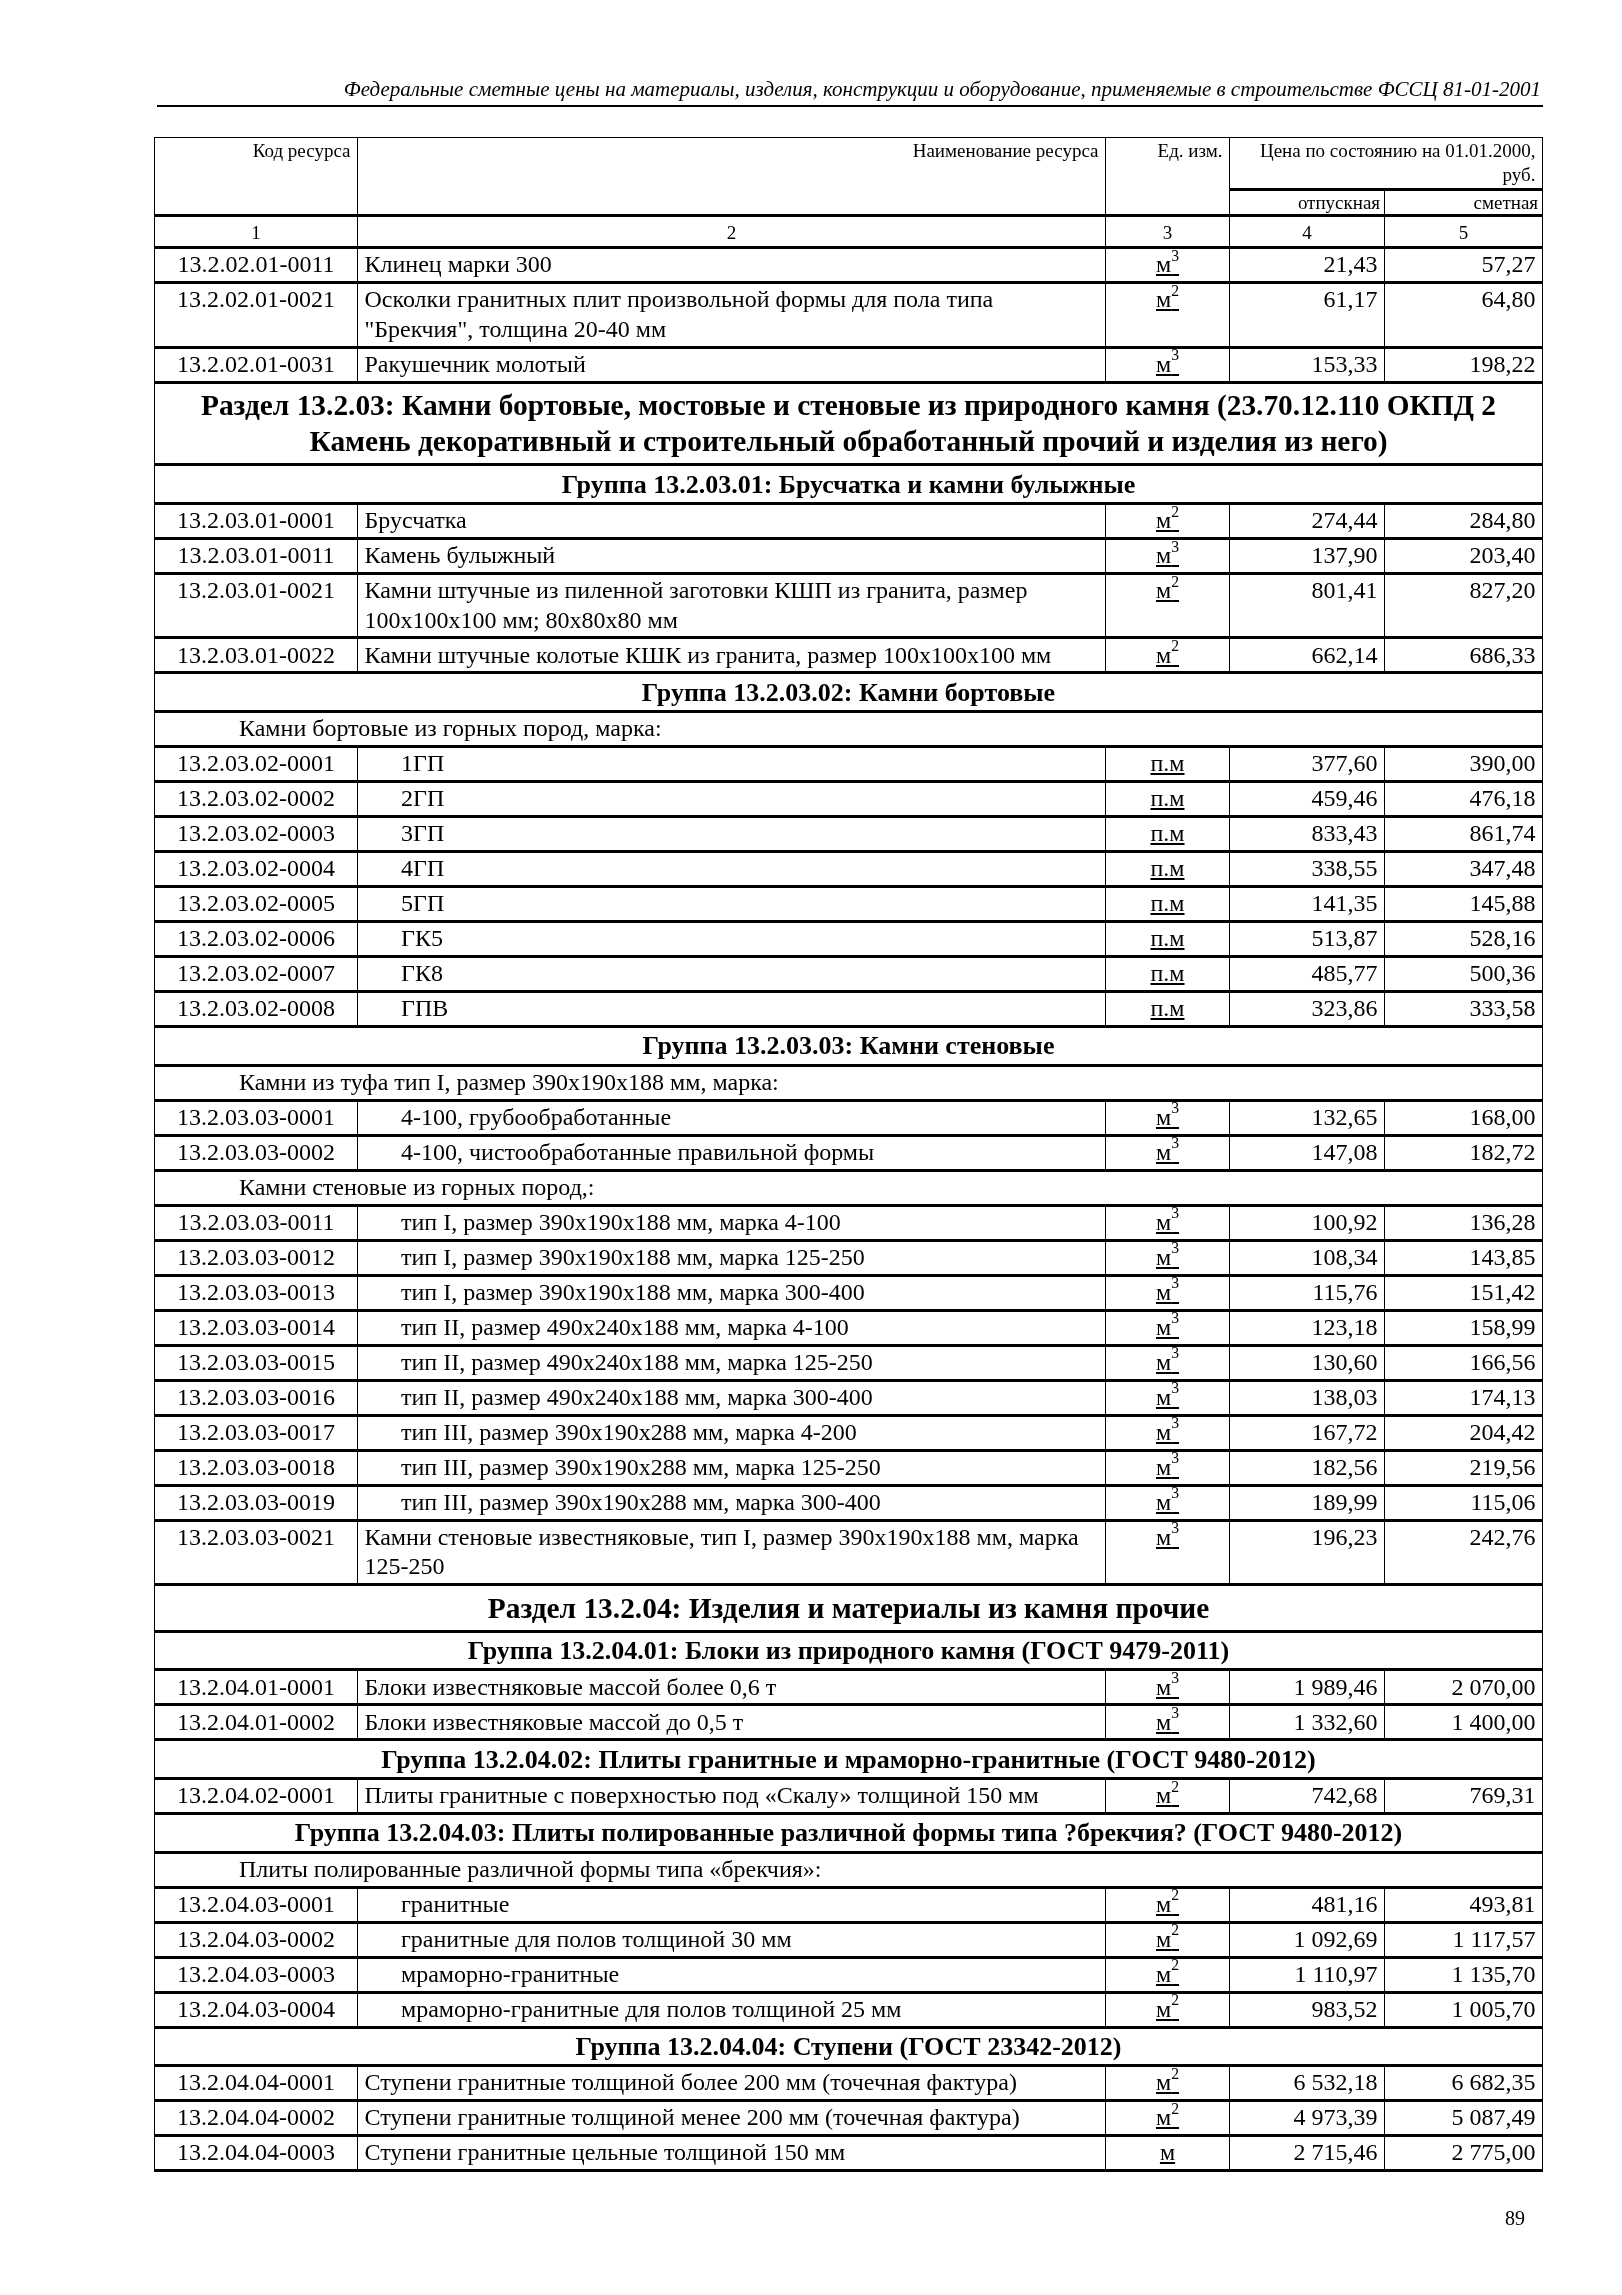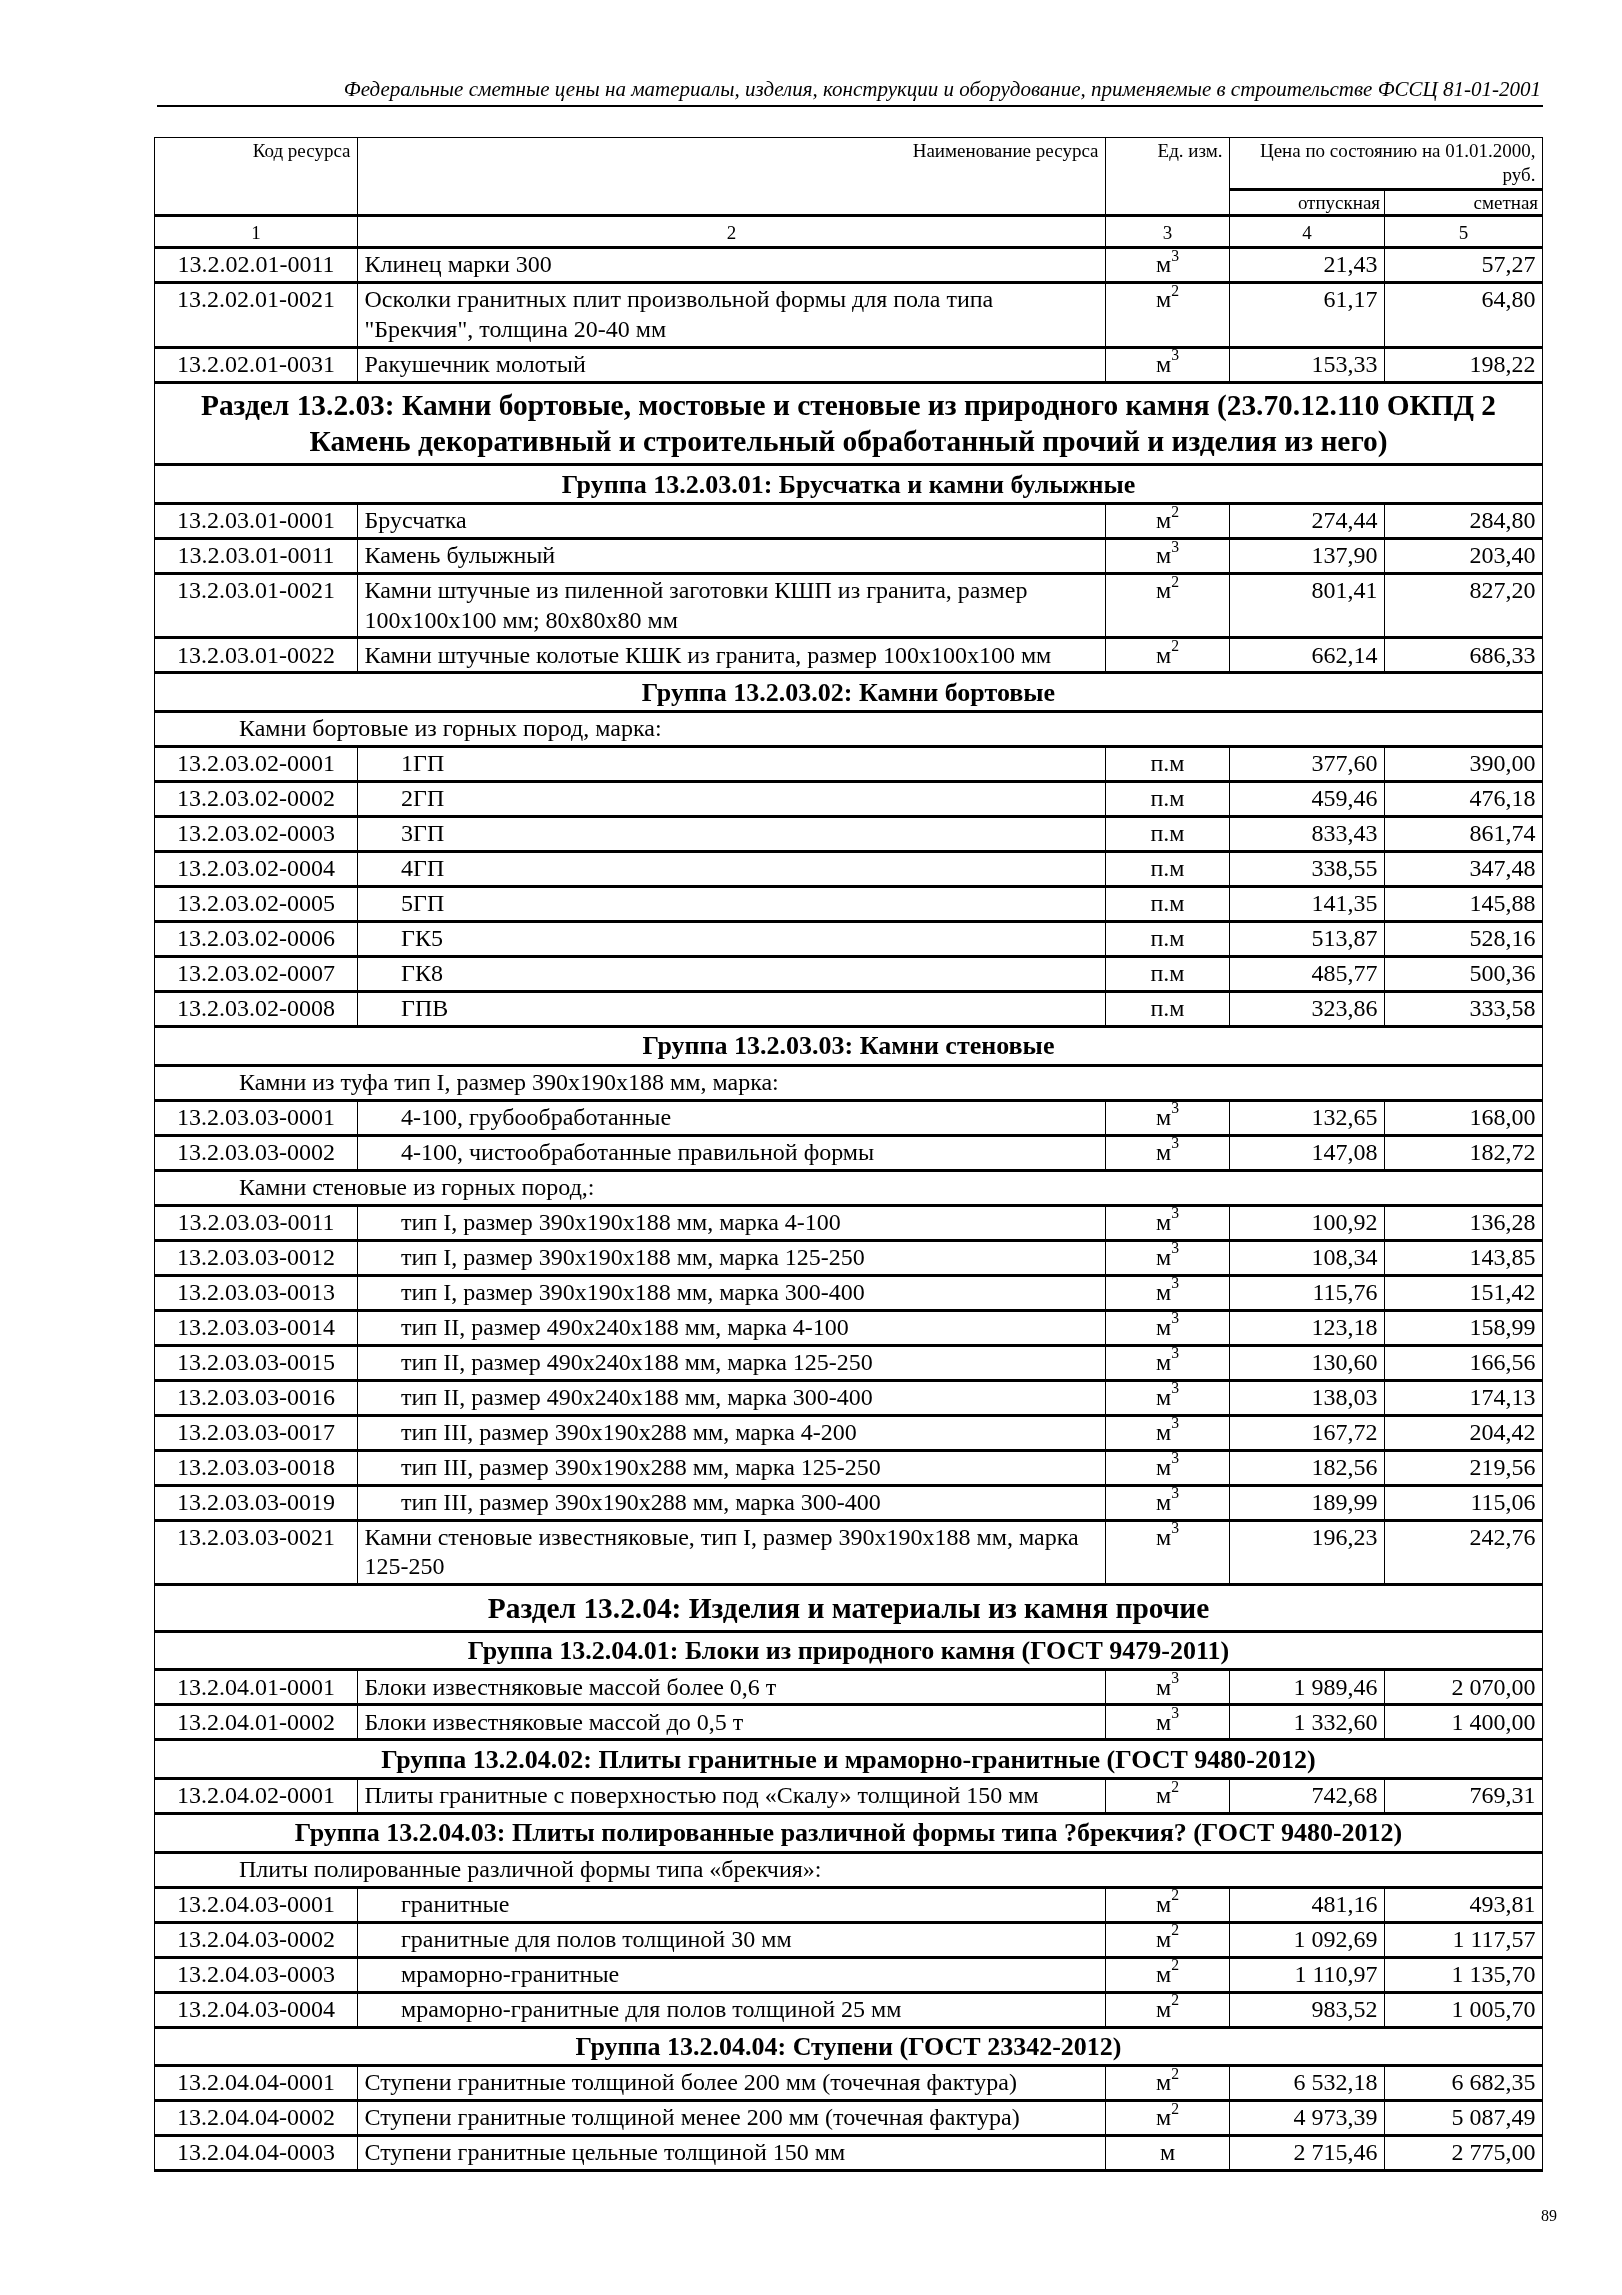--- a/index.html
+++ b/index.html
@@ -10,29 +10,29 @@
                   letter-spacing: 0px; }
   .head-rule { position: absolute; left: 157px; top: 105px; width: 1386px; height: 2px; background: #000; }
   table.price { position: absolute; left: 154px; top: 137px; width: 1389px;
                 border-collapse: collapse; table-layout: fixed; font-size: 24px; line-height: 29.4px; }
   table.price td, table.price th { border: 1.3px solid #000; padding: 1.3px 6.5px; vertical-align: top; font-weight: normal; }
   table.price tr { border-bottom: 3.3px solid #000; }
   th.hdr { font-size: 19px; line-height: 23.6px; vertical-align: middle; text-align: right; padding: 2.6px 3.9px; }
   th.hdr.sub { padding: 0 3.9px; }
   tr.colnum td { font-size: 19px; line-height: 23.6px; text-align: center; padding: 3.9px 2.6px 1.3px; }
   td.code { text-align: center; padding-left: 3.9px; padding-right: 3.9px; white-space: nowrap; }
-  td.unit { text-align: center; }
+  td.unit { text-align: center; text-decoration: underline; }
   td.num { text-align: right; white-space: nowrap; }
   td.name.indent { padding-left: 43px; }
   td.unit.pm { vertical-align: bottom; }
   sup { font-size: 15.7px; line-height: 0; position: relative; top: -2.6px; }
   tr.section td { font-weight: bold; text-align: center; font-size: 29.4px; line-height: 36px; padding: 3.9px 6.5px; }
   tr.group td { font-weight: bold; text-align: center; font-size: 26px; line-height: 33px; padding: 1.3px 6.5px; }
   tr.subhead td { padding-left: 84px; }
-  .page-number { position: absolute; left: 1505px; top: 2207px; font-size: 16px; margin-left: 36px; }
+  .page-number { position: absolute; left: 1505px; top: 2207px; font-size: 20px; }
 </style>
 </head>
 <body>
 
 <div class="running-head">Федеральные сметные цены на материалы, изделия, конструкции и оборудование, применяемые в строительстве ФССЦ 81-01-2001</div>
 <div class="head-rule"></div>
 
 <table class="price">
   <colgroup>
     <col style="width:203px">

